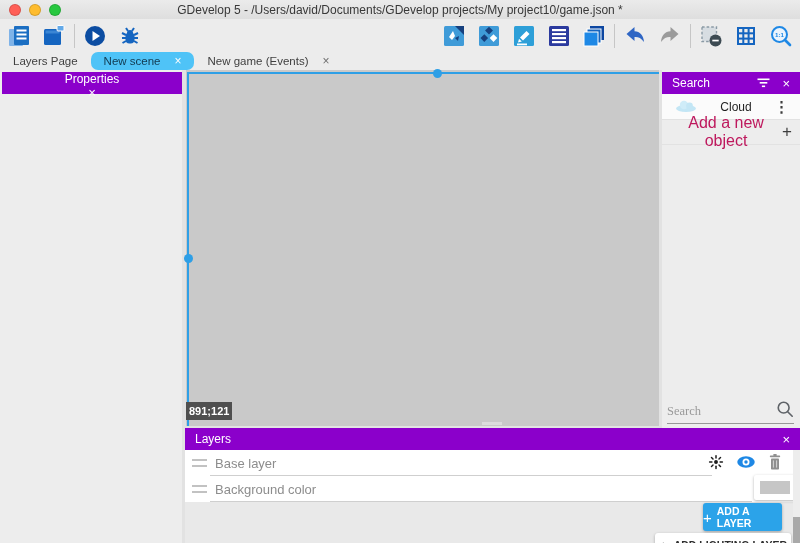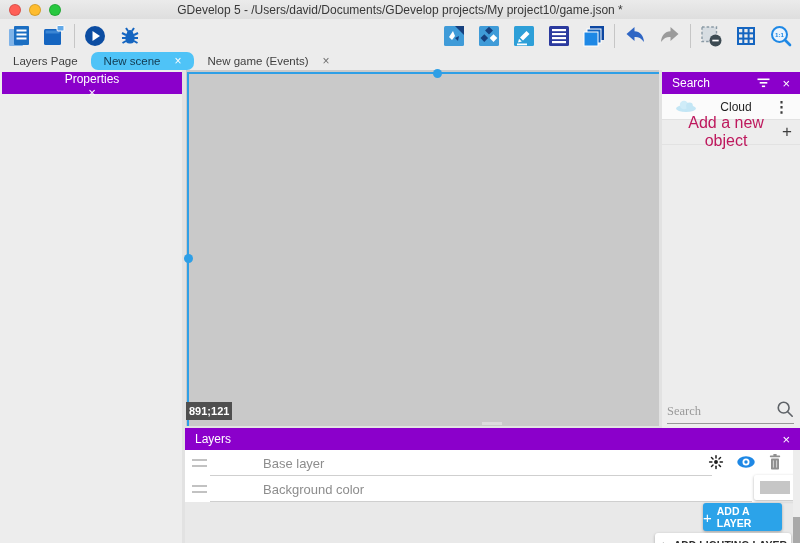--- a/index.html
+++ b/index.html
@@ -68,21 +68,21 @@
   .add-plus { font-size:17px; color:#3d3d3d; font-weight:400; }
   .search-row { position:absolute; left:5px; right:6px; bottom:4px; height:25px;
     border-bottom:1px solid #979797; display:flex; align-items:center; }
   .search-row input { flex:1; border:none; outline:none; background:transparent;
     font-family:Liberation Serif, serif; font-size:12.5px; color:#a21caf; min-width:0; }
   .search-row input::placeholder { color:#9a9a9a; }
 
   
   .layers-panel { position:absolute; left:185px; top:428px; width:615px; height:115px; background:#6d28d9; }
   .layers-body { position:absolute; left:0; right:0; top:22px; height:52px; background:#fff; }
-  .layer-row { height:26px; display:flex; align-items:center; padding-left:7px; position:relative;gap:48px; }
+  .layer-row { height:26px; display:flex; align-items:center; padding-left:7px; position:relative; }
   .drag-handle { width:15px; height:8px; border-top:2px solid #c2c2c2; border-bottom:2px solid #c2c2c2; }
   .layer-name { margin-left:8px; font-size:13px; color:#8d8d8d; }
   .field-line { position:absolute; height:1px; background:#cfcfcf; bottom:0; left:25px; }
   .line-1 { width:502px; } .line-2 { width:542px; }
   .layer-icons { position:absolute; right:17px; top:3px; display:flex; gap:11px; align-items:center; }
   .layer-icons svg { display:block; }
   .swatch-btn { position:absolute; right:4px; top:47px; width:42px; height:25px; background:#fff;
     border-radius:2px; box-shadow:0 1px 3px rgba(0,0,0,.3); display:flex; align-items:center; justify-content:center; }
   .swatch-inner { width:30px; height:13px; background:#c6c6c6; }
   .layers-footer { position:absolute; left:0; right:0; top:74px; bottom:0; background:#e9e9e9; }

